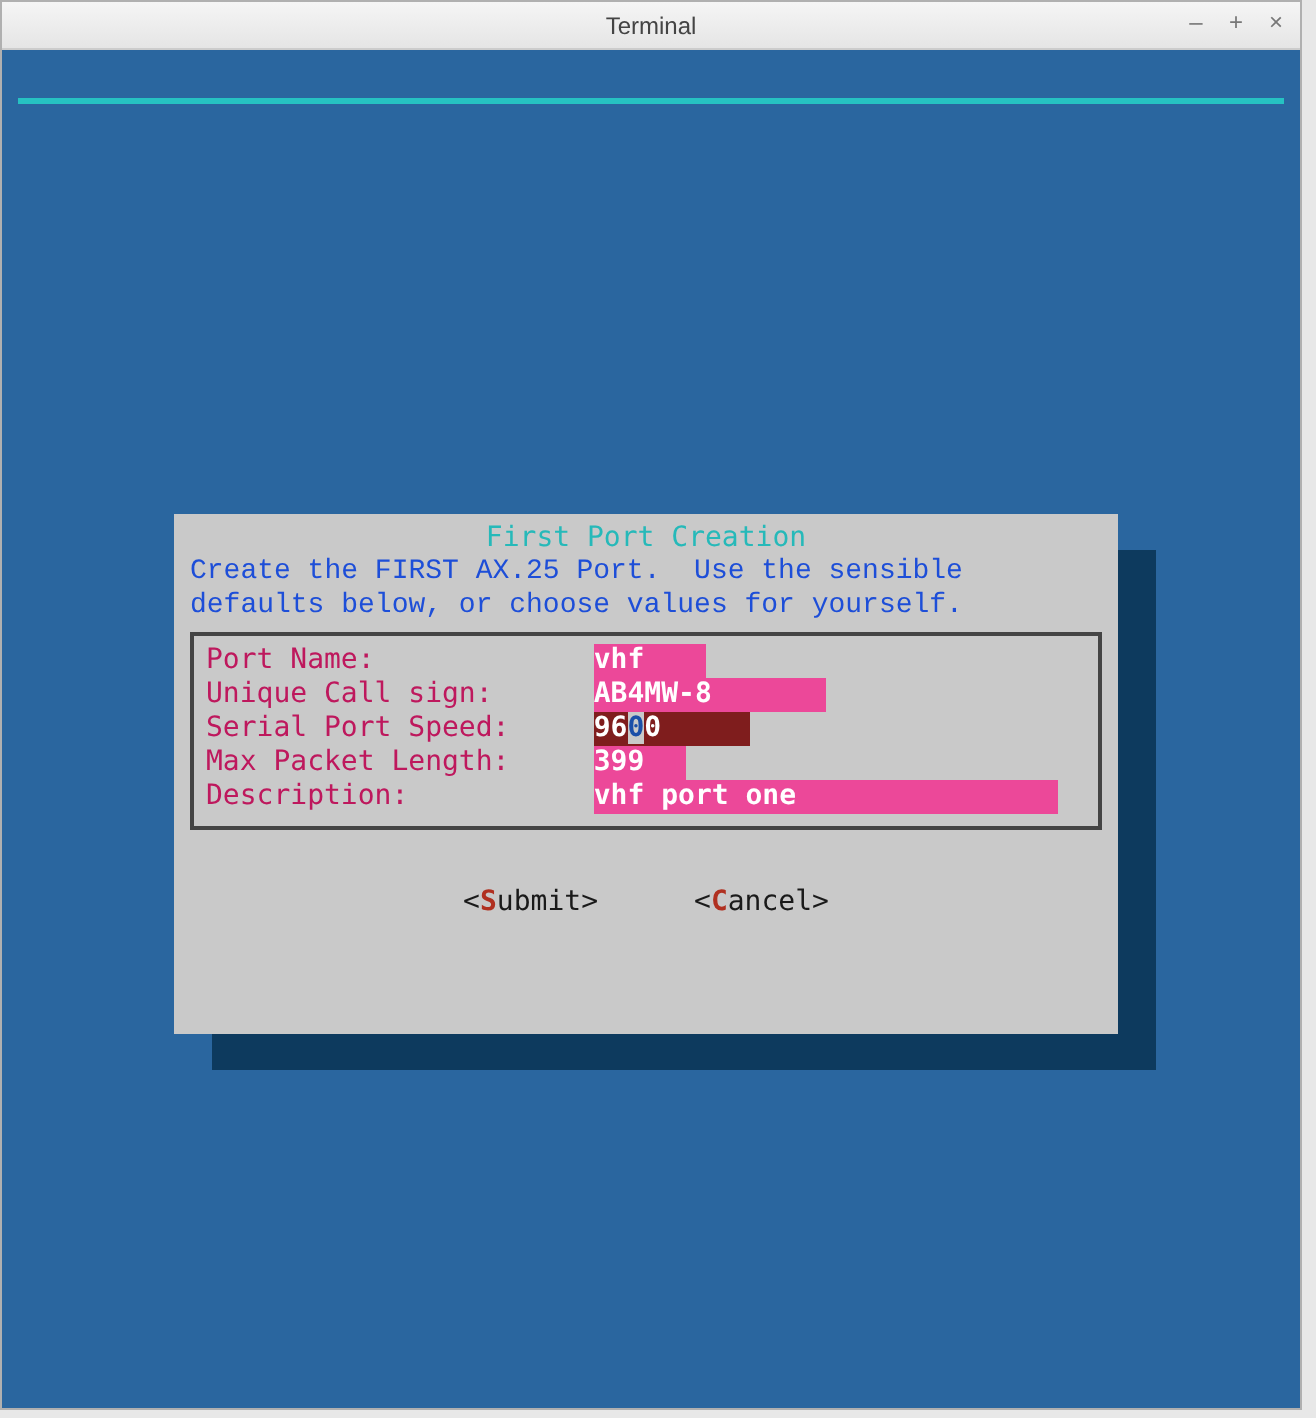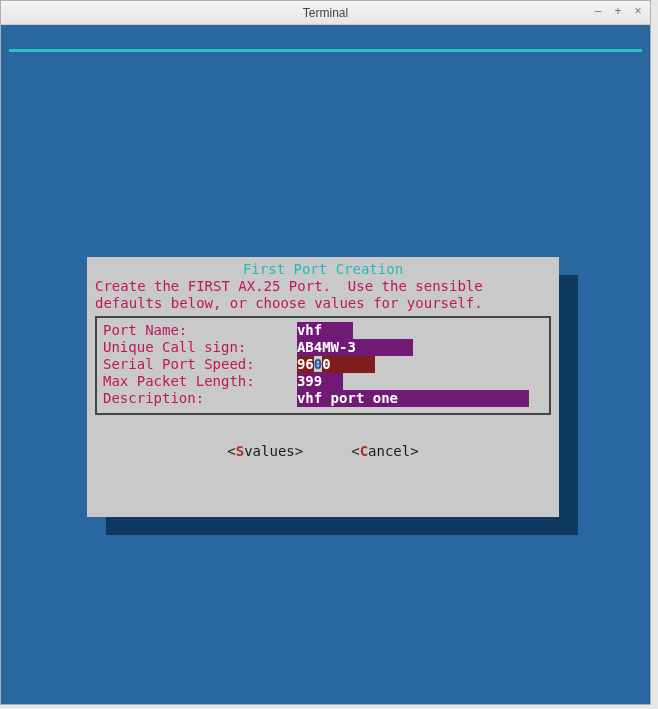--- a/index.html
+++ b/index.html
@@ -79,36 +79,37 @@
     padding: 4px 8px 8px 8px;
     line-height: 17px;
   }
   .dlg-title {
     color: #26b9b9;
     font-weight: normal;
     text-align: center;
   }
   .dlg-desc {
     white-space: pre-wrap;
-    color: #be185d;
+    color: #1d4ed8;
+    font-family: Liberation Mono, monospace;
   }
   .inner-box {
     border: 2px solid #444;
     margin-top: 4px;
     padding: 4px 6px 6px 6px;
   }
   .row {
     display: flex;
   }
   .label {
     white-space: pre;
     color: #be185d;
   }
   .field {
-    background: #701a75;
+    background: #ec4899;
     color: #fff;
     font-weight: bold;
     white-space: pre;
   }
   .field.focused { background: #7f1d1d; }
   .cursor {
     background: #c9c9c9;
     color: #1b4fa8;
   }
   .btn-row {
@@ -145,35 +146,35 @@
       <div class="dlg-title">First Port Creation</div>
       <div class="dlg-desc">Create the FIRST AX.25 Port.  Use the sensible defaults below, or choose values for yourself.</div>
 
       <div class="inner-box">
         <div class="row">
           <span class="label"><span>Port Name:</span>             </span>
           <span class="field" style="width:56px"><span>vhf</span></span>
         </div>
         <div class="row">
           <span class="label"><span>Unique Call sign:</span>      </span>
-          <span class="field" style="width:116px"><span>AB4MW-3</span></span>
+          <span class="field" style="width:116px"><span>AB4MW-8</span></span>
         </div>
         <div class="row">
           <span class="label"><span>Serial Port Speed:</span>     </span>
           <span class="field focused" style="width:78px" id="speed-field"><span>96</span><span class="cursor">0</span><span>0</span></span>
         </div>
         <div class="row">
           <span class="label"><span>Max Packet Length:</span>     </span>
           <span class="field" style="width:46px"><span>399</span></span>
         </div>
         <div class="row">
           <span class="label"><span>Description:</span>           </span>
           <span class="field" style="width:232px"><span>vhf port one</span></span>
         </div>
       </div>
 
       <div class="btn-row">
-        <span class="tui-btn"><span>&lt;</span><span class="hl">S</span><span>values</span><span>&gt;</span></span>
+        <span class="tui-btn"><span>&lt;</span><span class="hl">S</span><span>ubmit</span><span>&gt;</span></span>
         <span class="tui-btn"><span>&lt;</span><span class="hl">C</span><span>ancel</span><span>&gt;</span></span>
       </div>
     </div>
   </div>
 </div>
 
 </body></html>

